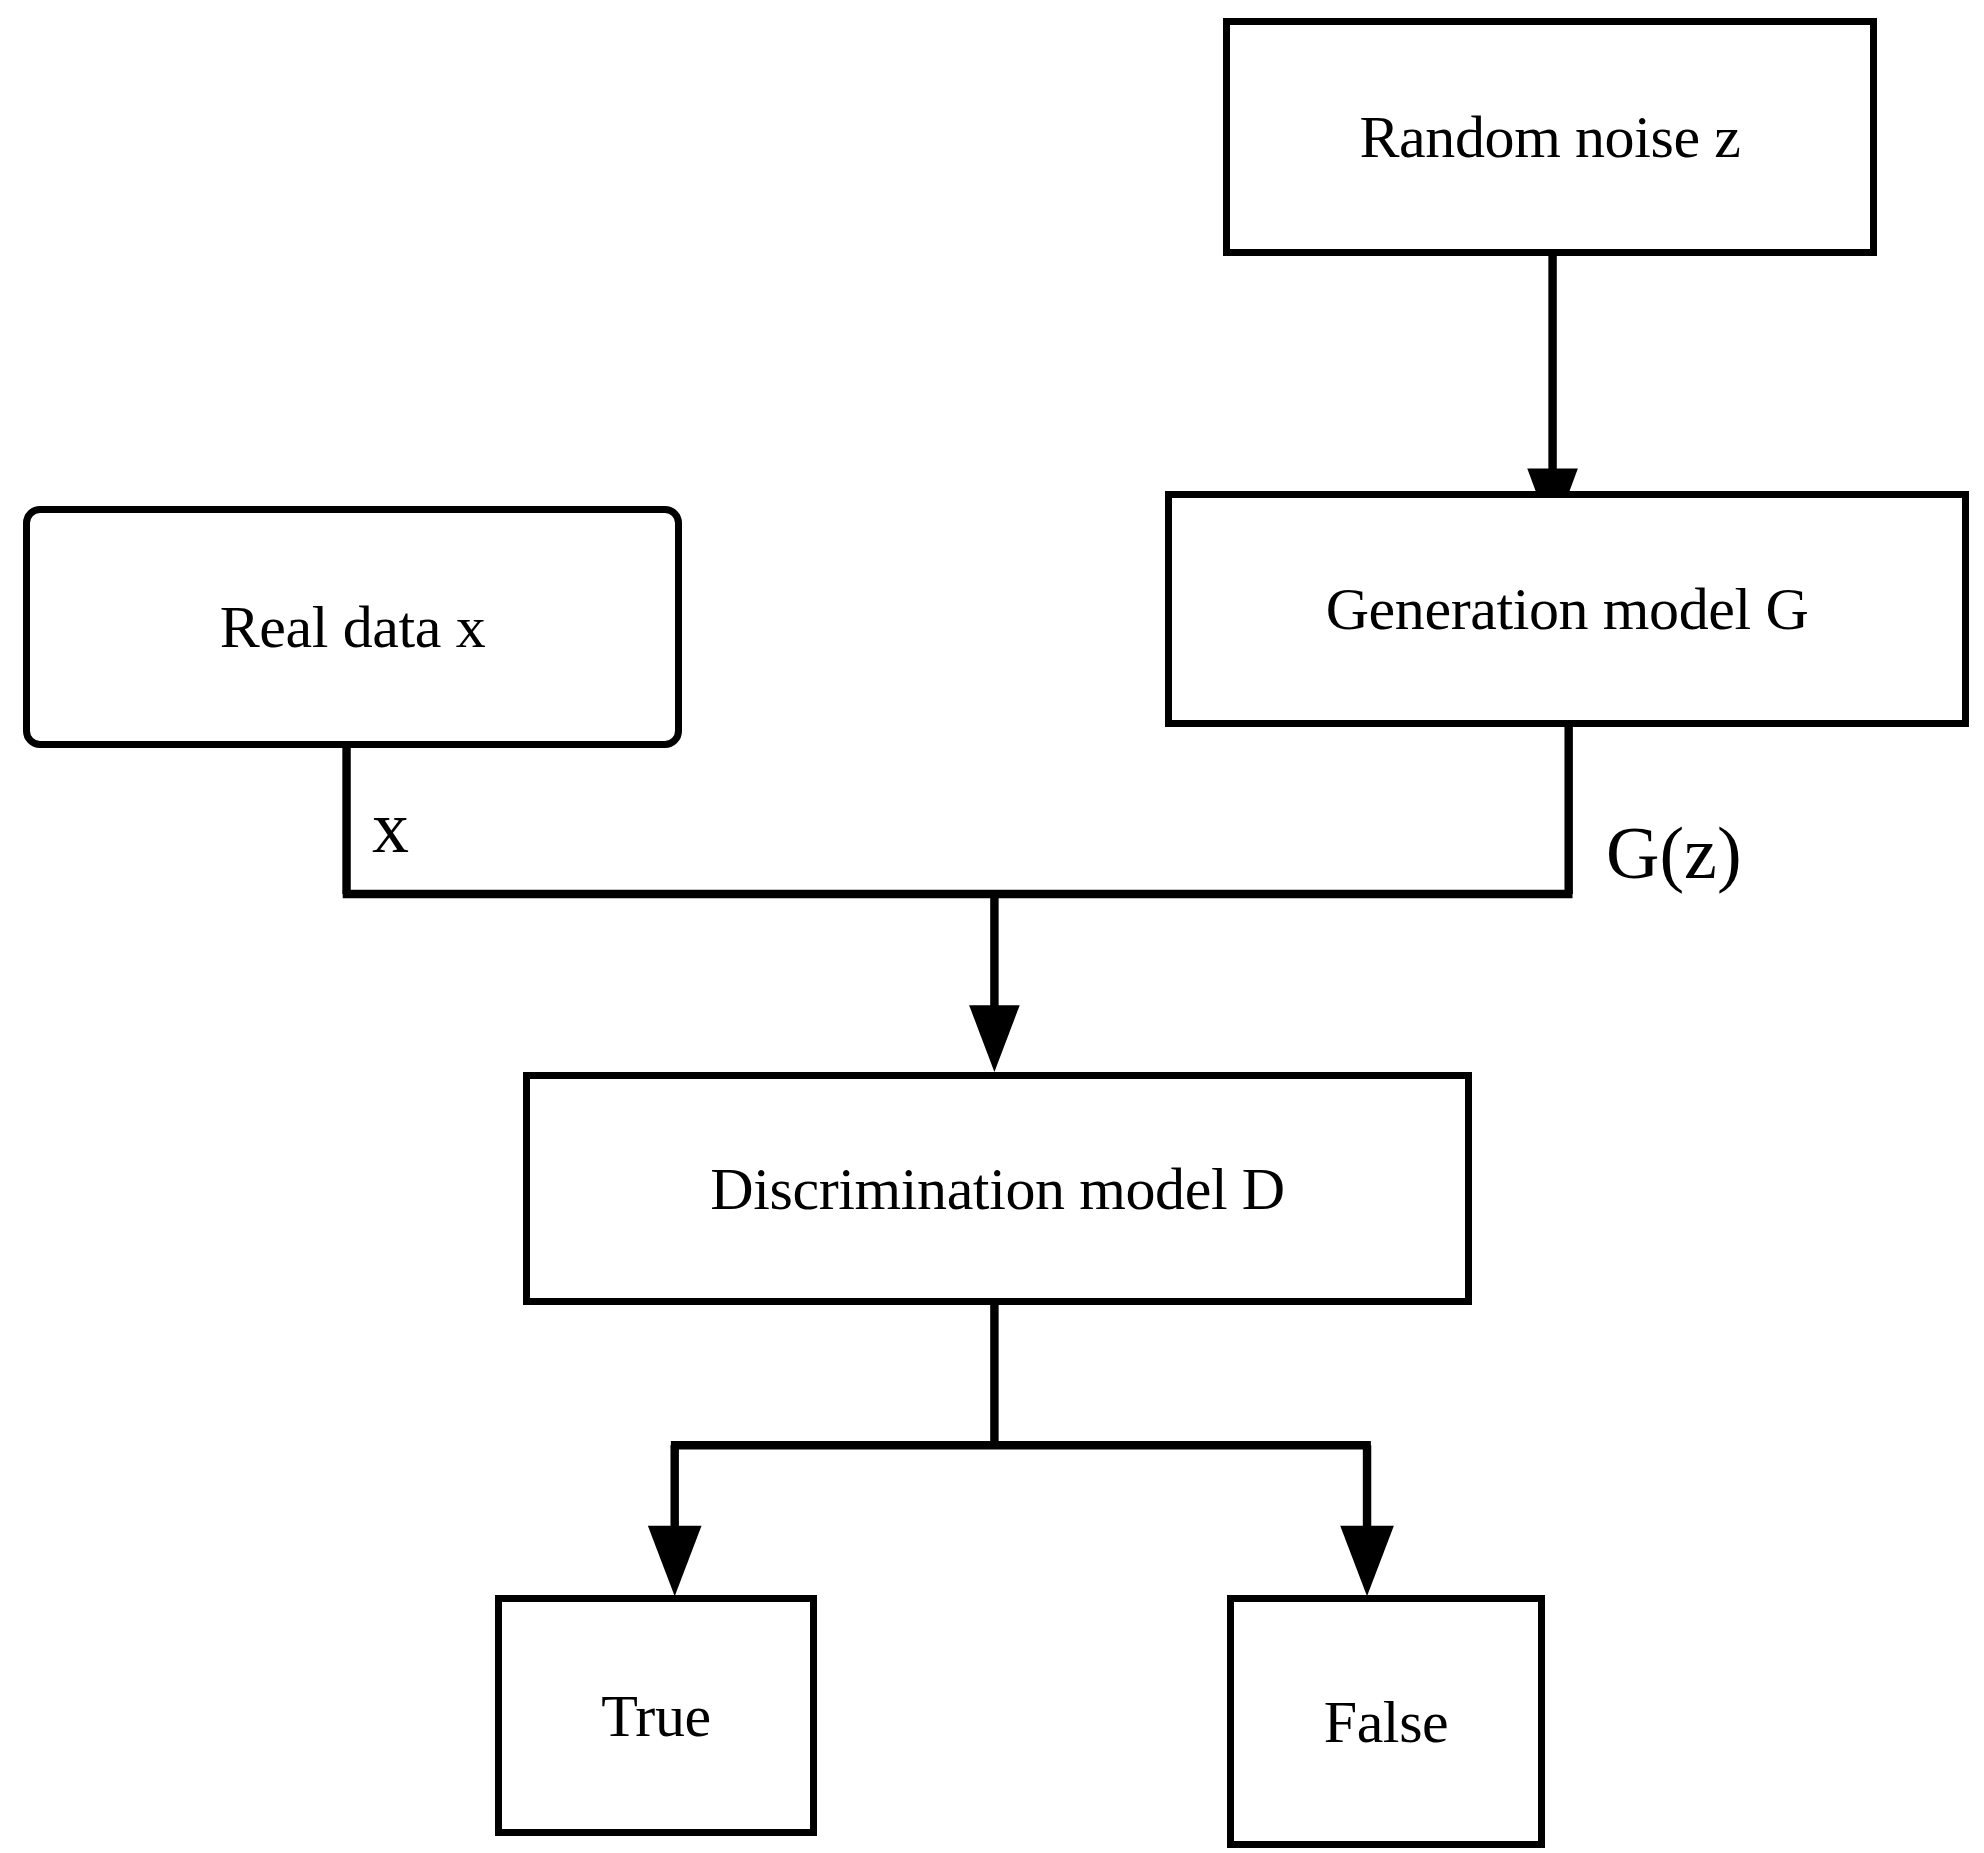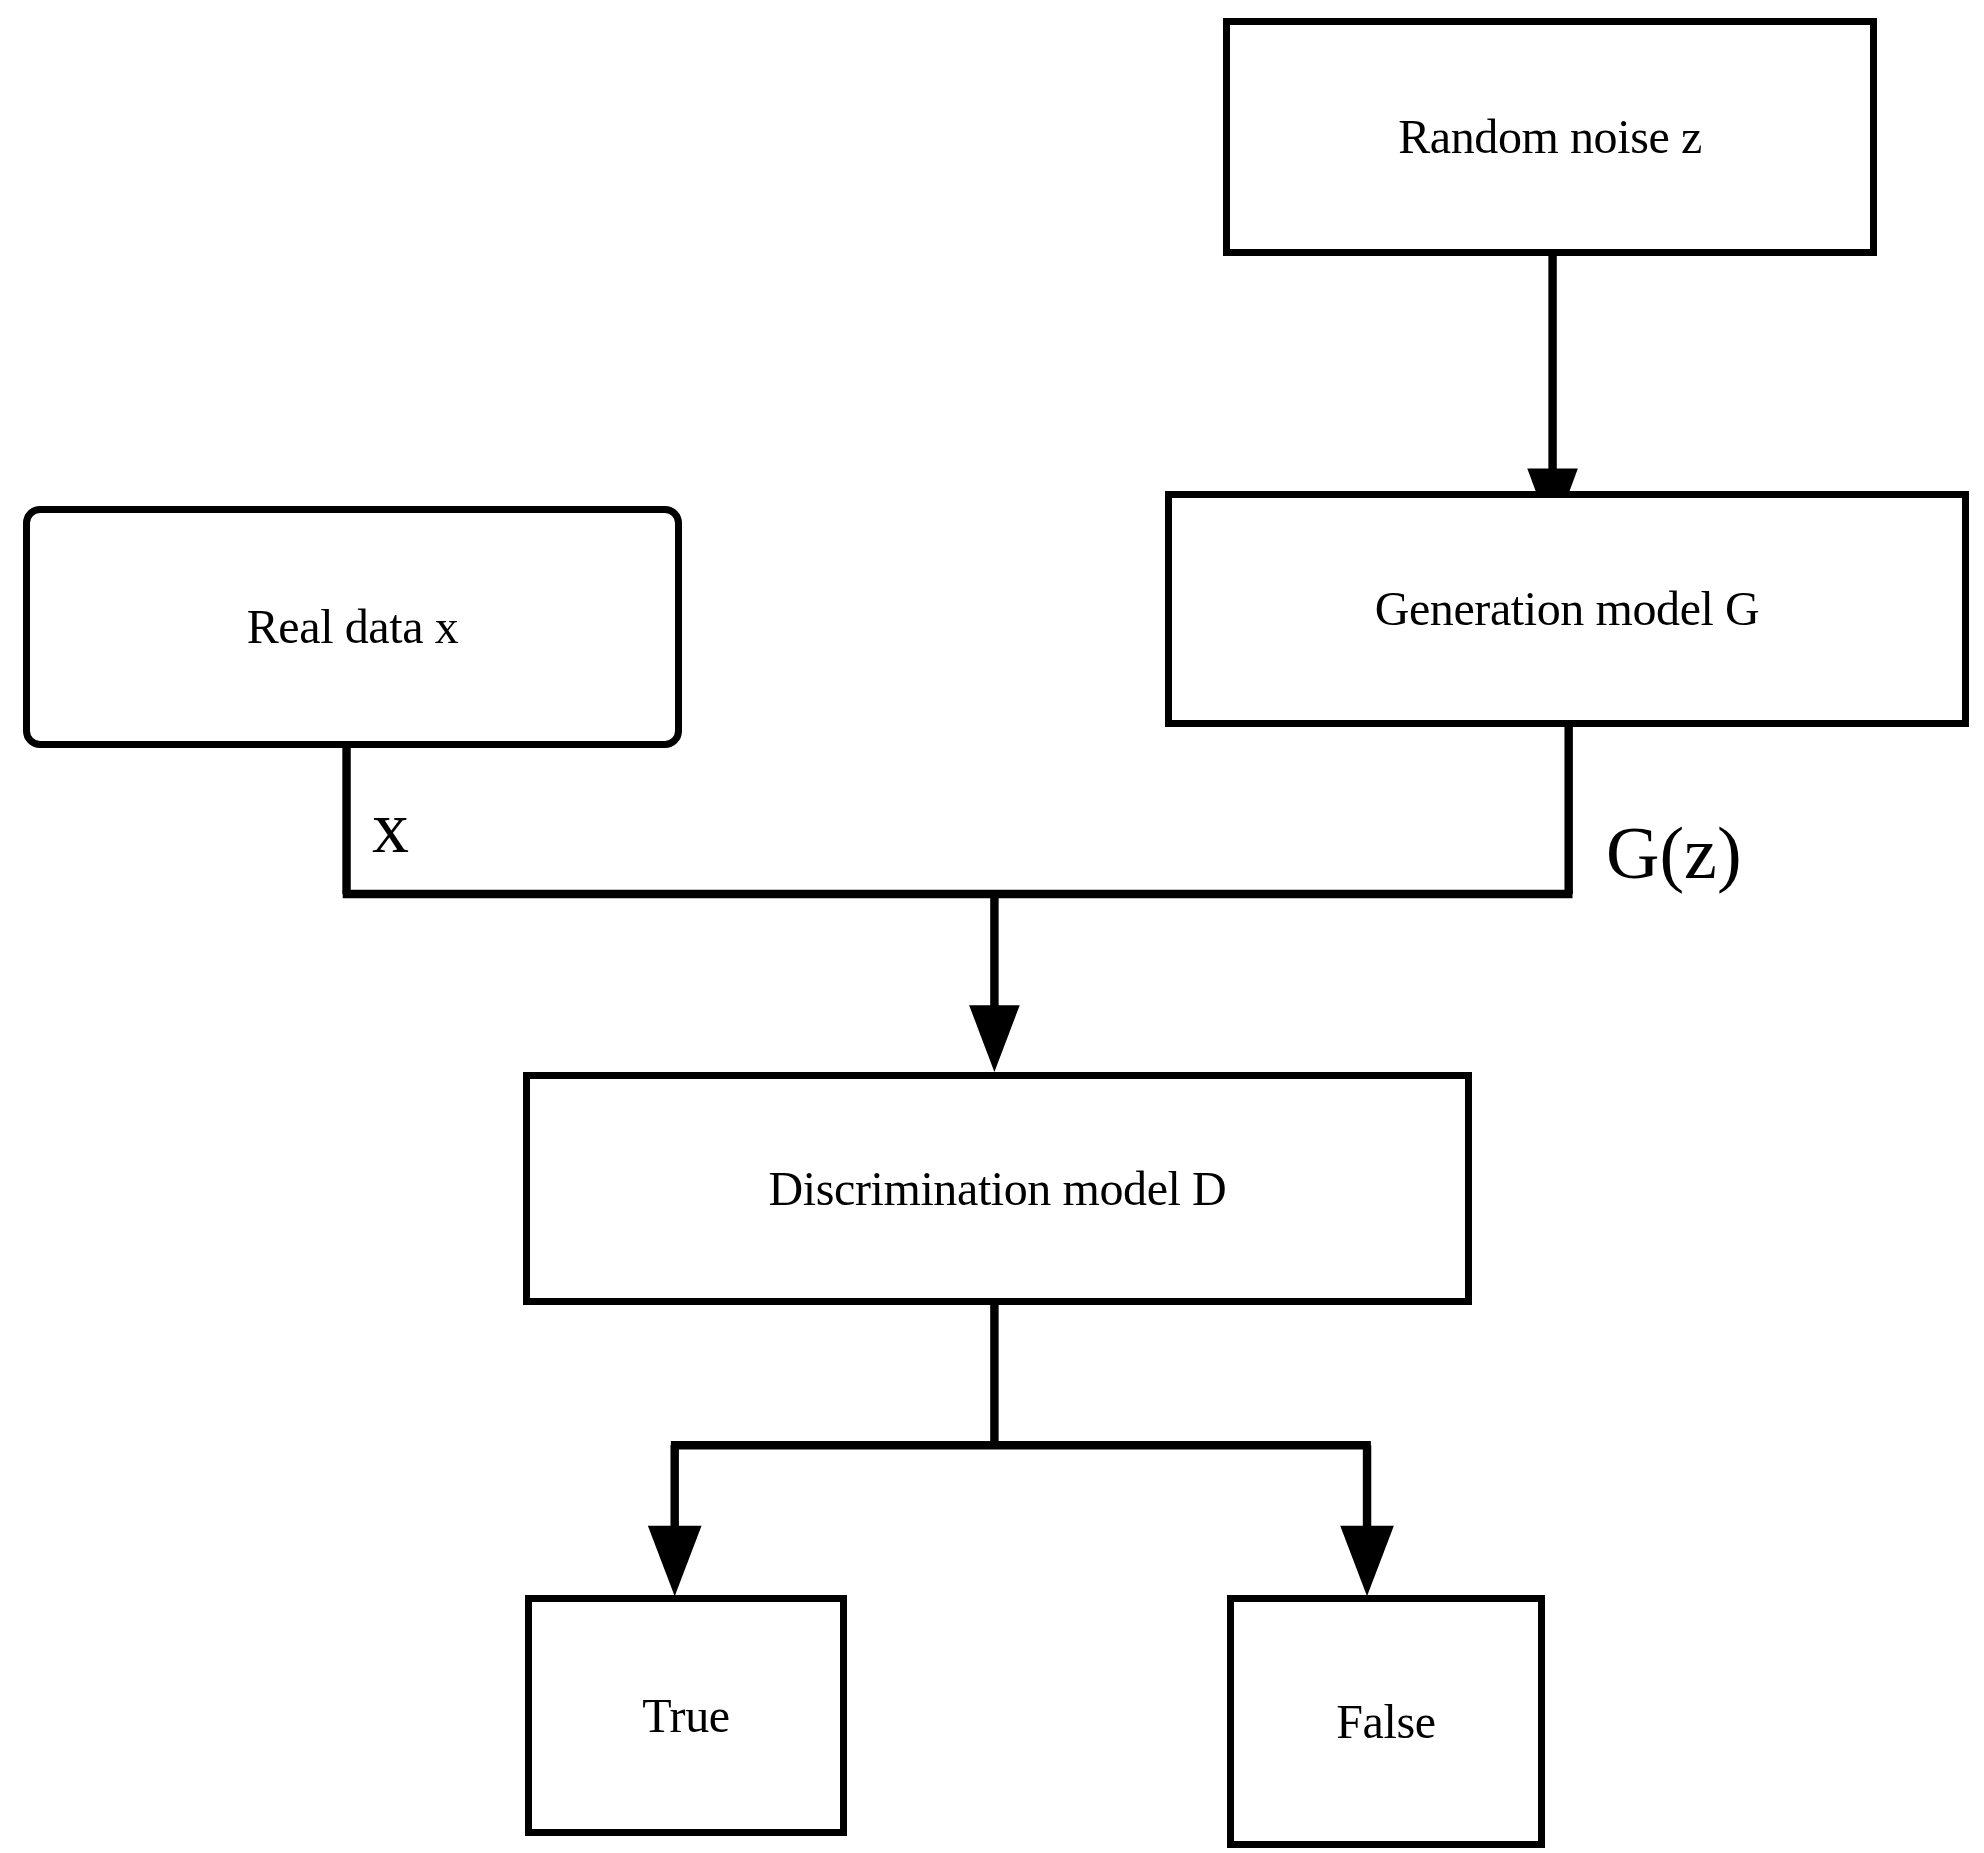--- a/index.html
+++ b/index.html
@@ -32,40 +32,40 @@
     background: #ffffff;
     border: 7px solid #000000;
     display: flex;
     align-items: center;
     justify-content: center;
     z-index: 2;
   }
   .node-label {
     font-family: "Liberation Serif", "DejaVu Serif", serif;
     color: #000000;
-    font-size: 48px;
+    font-size: 60px;
     line-height: 1;
     white-space: nowrap;
     letter-spacing: -0.4px;
   }
   .edge-label {
     position: absolute;
     font-family: "Liberation Serif", "DejaVu Serif", serif;
     color: #000000;
     font-size: 74px;
     line-height: 1;
     white-space: nowrap;
     z-index: 3;
   }
   
   #node-random-noise  { left: 1223px; top: 17.6px;   width: 654px;  height: 238px; }
   #node-generation-g  { left: 1165px; top: 491px;  width: 804px; height: 236px; }
   #node-real-data     { left: 23px;   top: 506px;  width: 659px;  height: 242px; border-radius: 17px; }
   #node-discrimination{ left: 523px;  top: 1072px; width: 949px; height: 233px; }
-  #node-true          { left: 525px;  top: 1595px; width: 322px;  height: 241px; }
+  #node-true          { left: 495px;  top: 1595px; width: 322px;  height: 241px; }
   #node-false         { left: 1227px; top: 1595px; width: 318px;  height: 253px; }
 
   
   #label-x    { left: 372px;  top: 790px; }
   #label-gz   { left: 1606px; top: 790px; margin-top: 26px; }
 </style>
 </head>
 <body>
 
 <div id="diagram-root">

